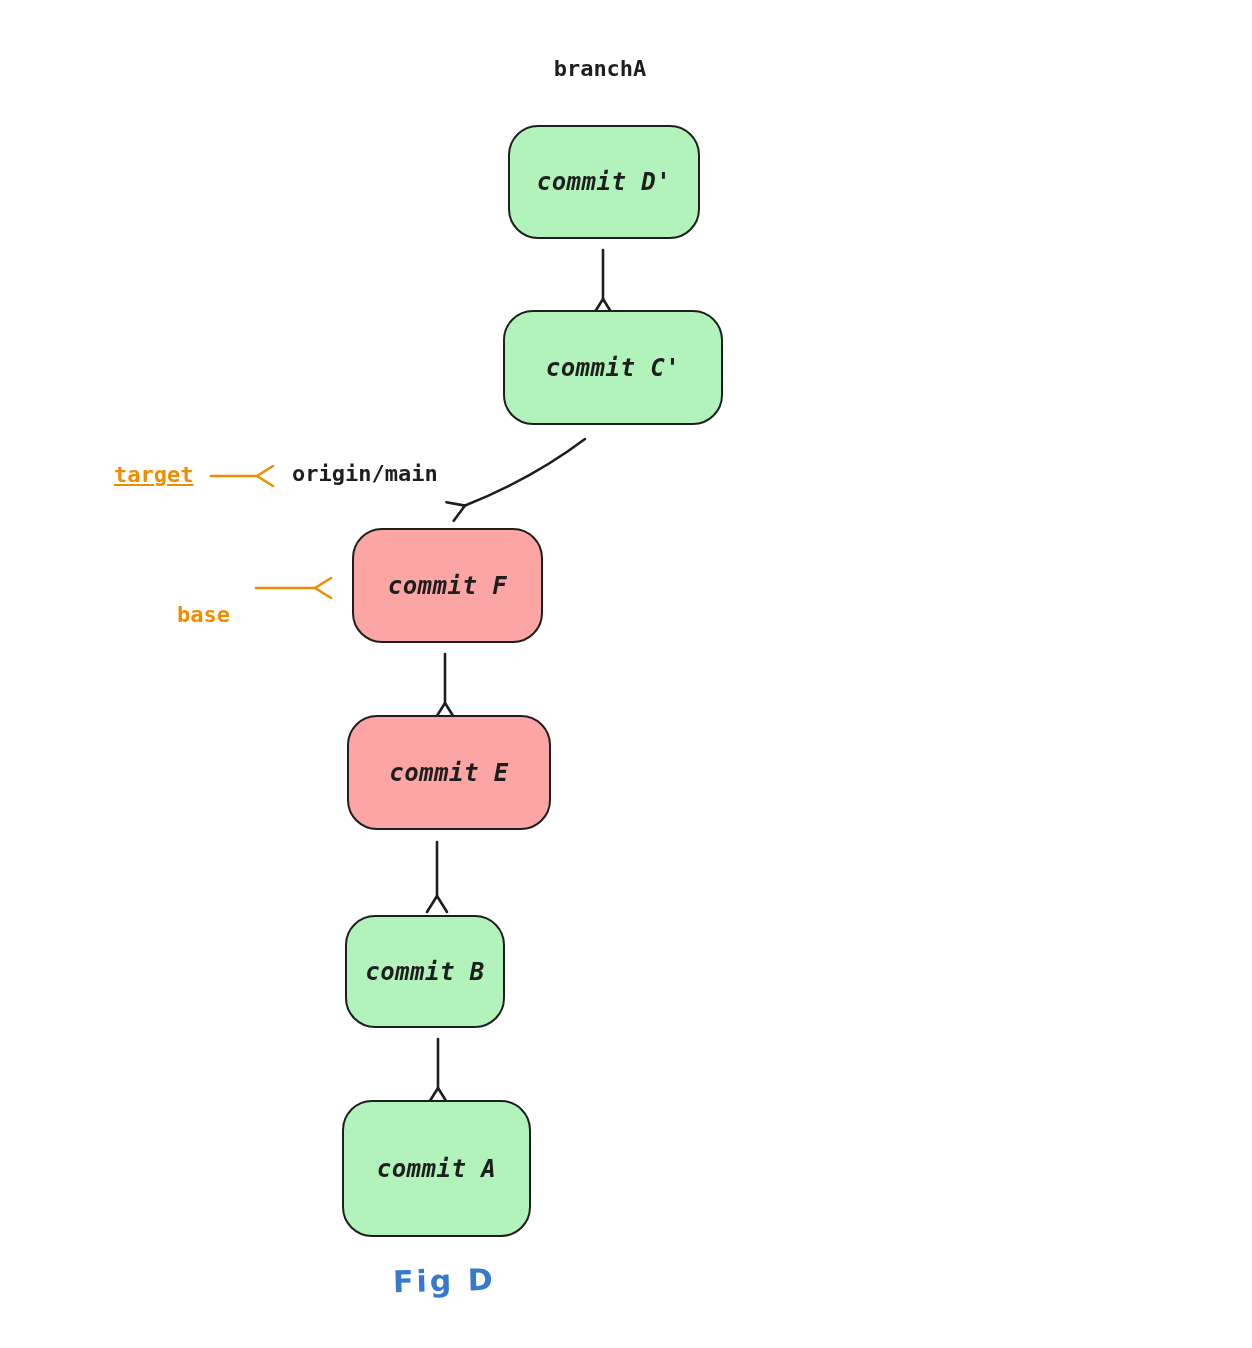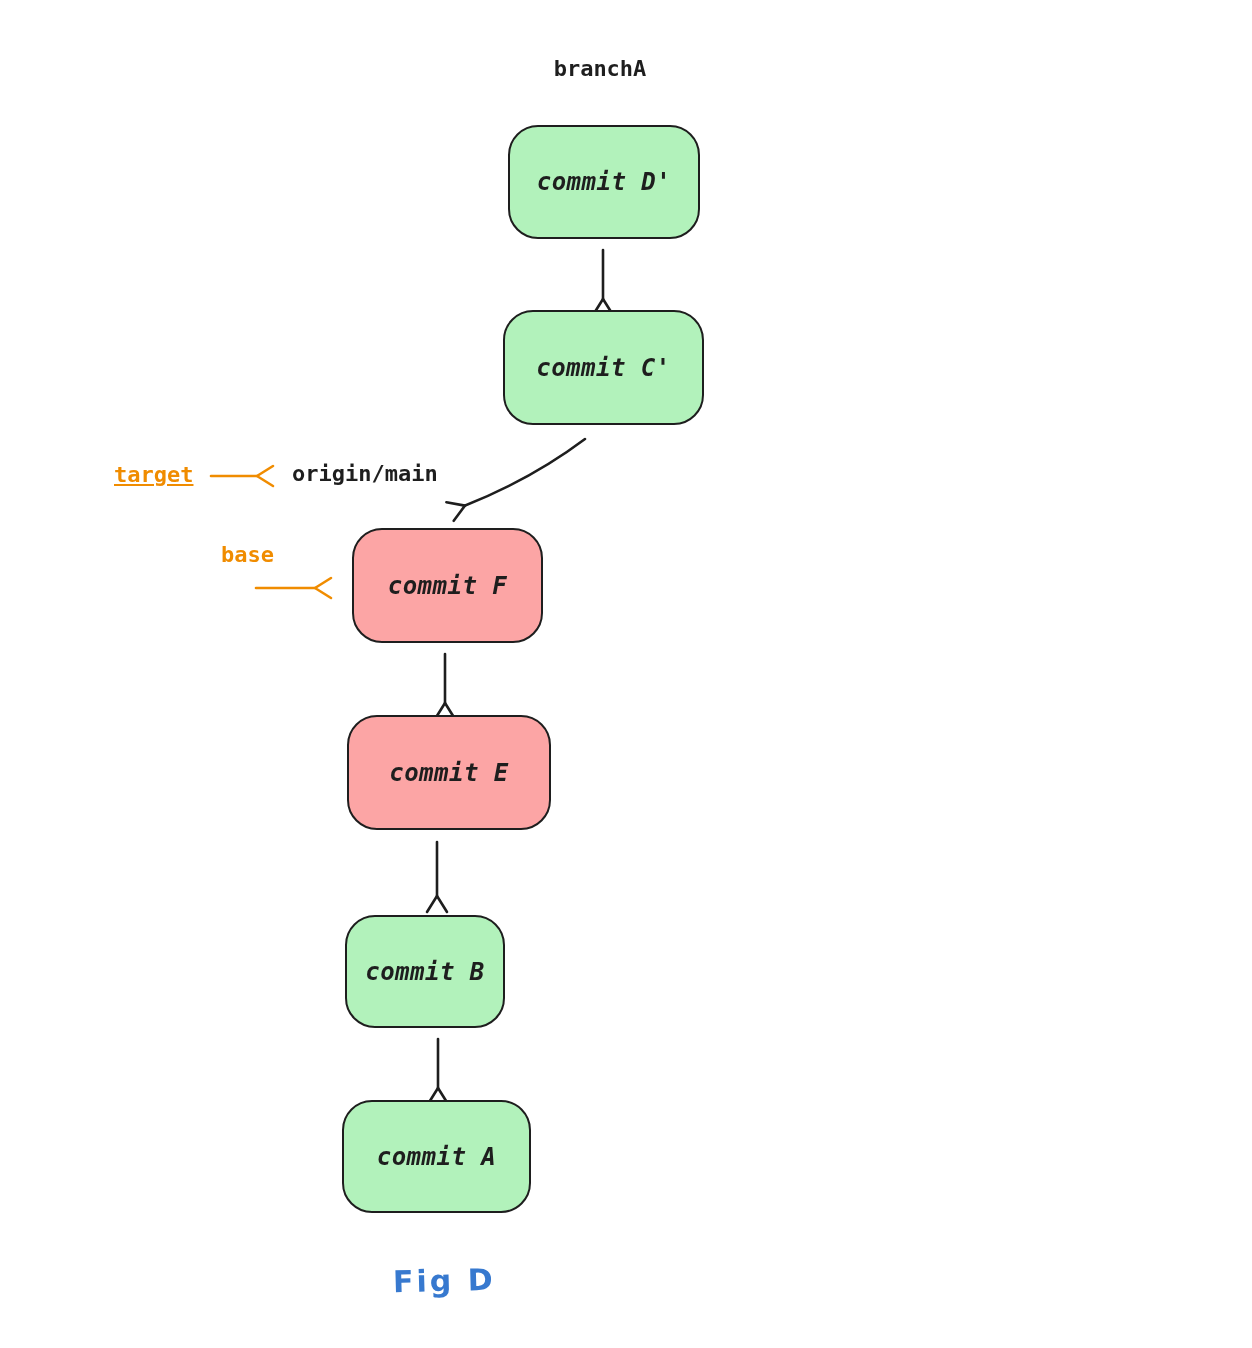--- a/index.html
+++ b/index.html
@@ -74,39 +74,39 @@
   <path class="edge-orange" d="M211,476 L258,476" marker-end="url(#ah-orange)"></path>
   <path class="edge-orange" d="M256,588 L316,588" marker-end="url(#ah-orange)"></path>
 </svg>
 
 <div class="diagram-label dark-label" style="left:540px; top:56px; width:120px; text-align:center;">branchA</div>
 
 <div class="node node-green" style="left:508px; top:125px; width:192px; height:114px;">
   <span>commit D'</span>
 </div>
 
-<div class="node node-green" style="left:503px; top:310px; width:201px; height:115px;">
+<div class="node node-green" style="left:503px; top:310px; width:220px; height:115px;">
   <span>commit C'</span>
 </div>
 
 <div class="diagram-label orange-label" style="left:114px; top:462px;text-decoration:underline;">target</div>
 
 <div class="diagram-label dark-label" style="left:292px; top:461px;">origin/main</div>
 
-<div class="diagram-label orange-label" style="left:177px; top:542px;margin-left:44px;">base</div>
+<div class="diagram-label orange-label" style="left:177px; top:602px;">base</div>
 
 <div class="node node-purple" style="left:352px; top:528px; width:191px; height:115px;">
   <span>commit F</span>
 </div>
 
 <div class="node node-purple" style="left:347px; top:715px; width:204px; height:115px;">
   <span>commit E</span>
 </div>
 
 <div class="node node-green" style="left:345px; top:915px; width:160px; height:113px;">
   <span>commit B</span>
 </div>
 
-<div class="node node-green" style="left:342px; top:1100px; width:189px; height:113px;">
+<div class="node node-green" style="left:342px; top:1100px; width:189px; height:137px;">
   <span>commit A</span>
 </div>
 
 <div class="caption" style="left:393px; top:1263px;">Fig D</div>
 
 </body></html>

